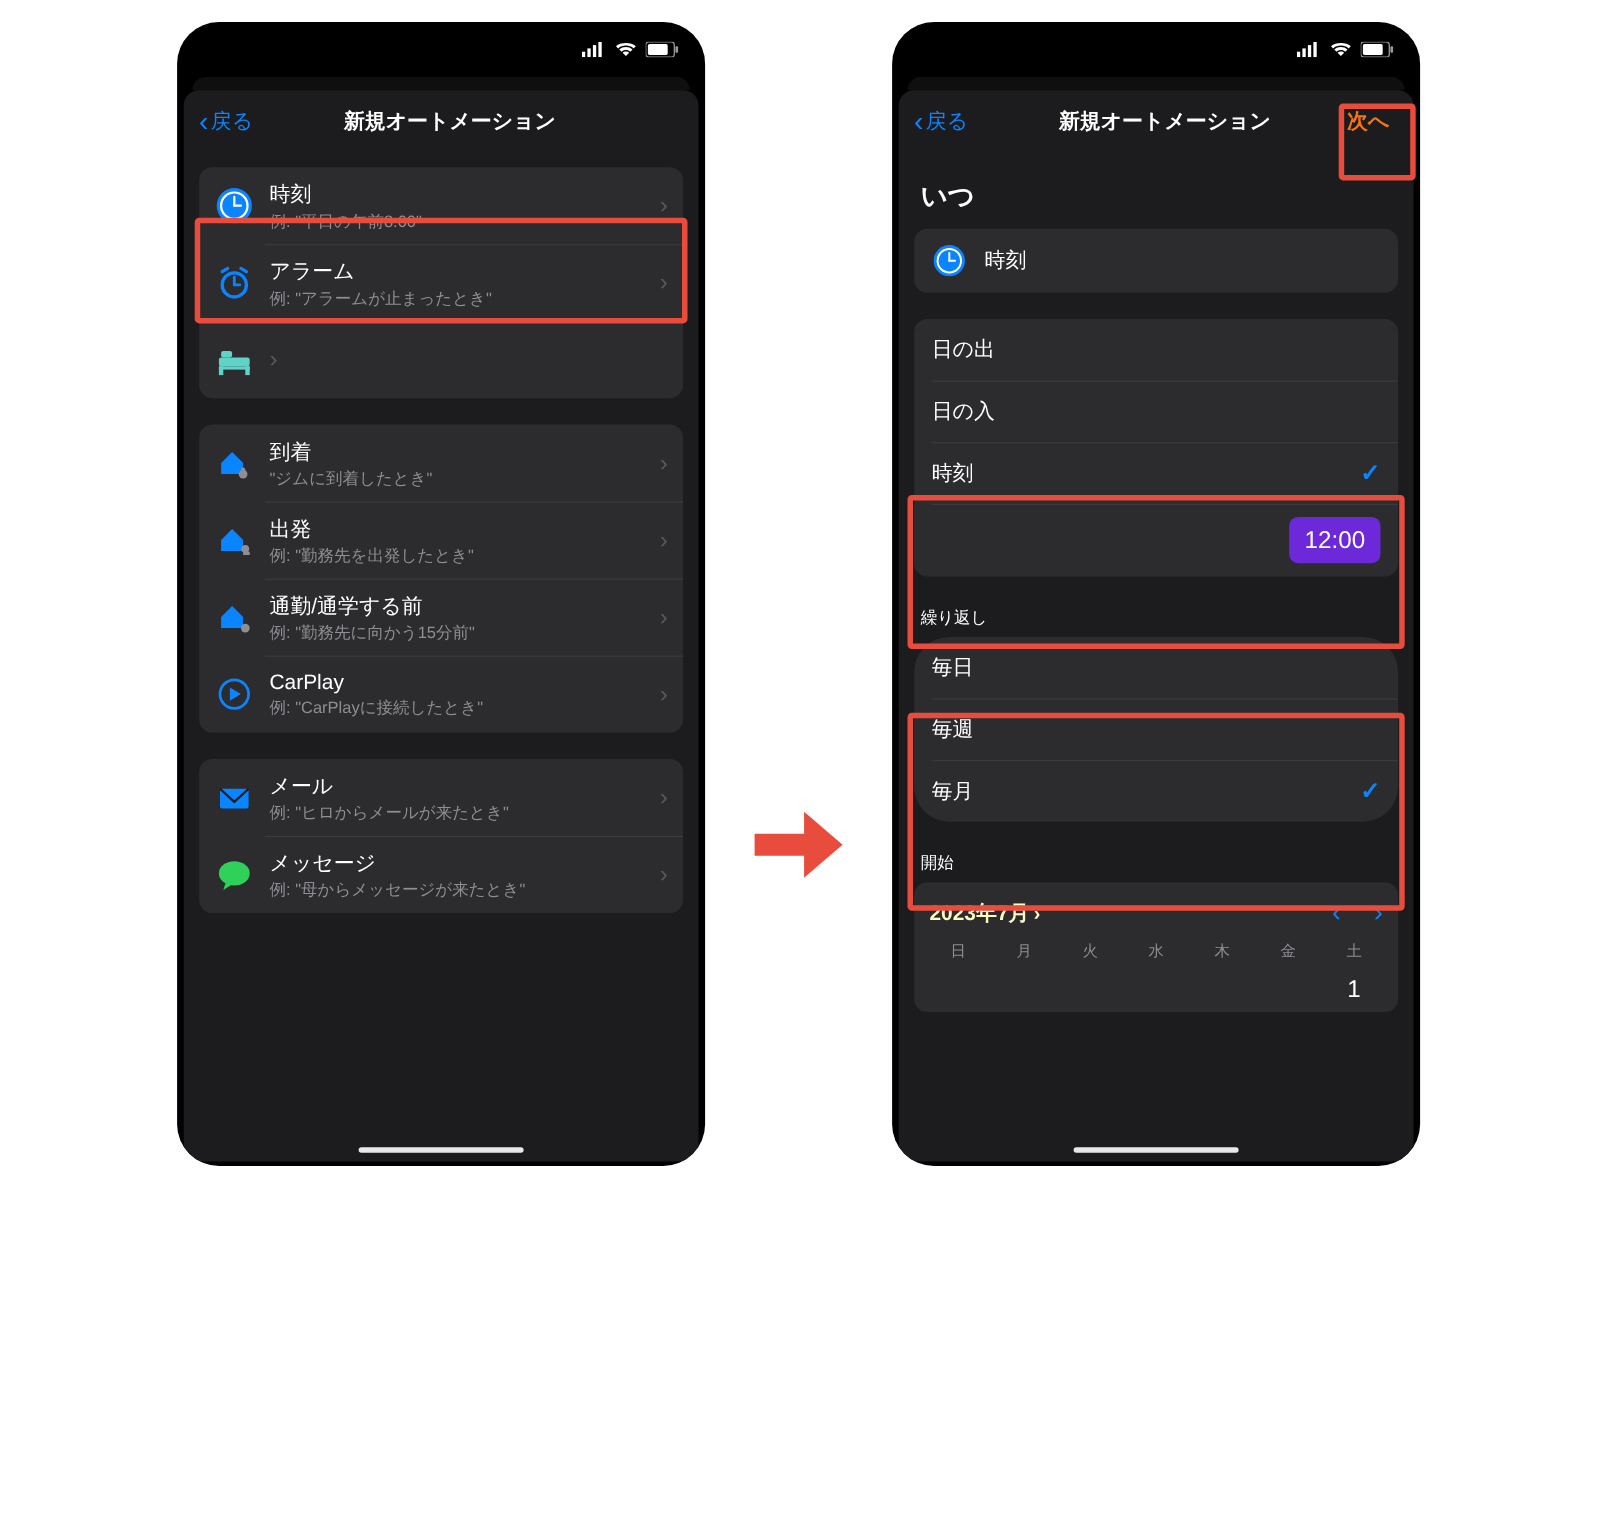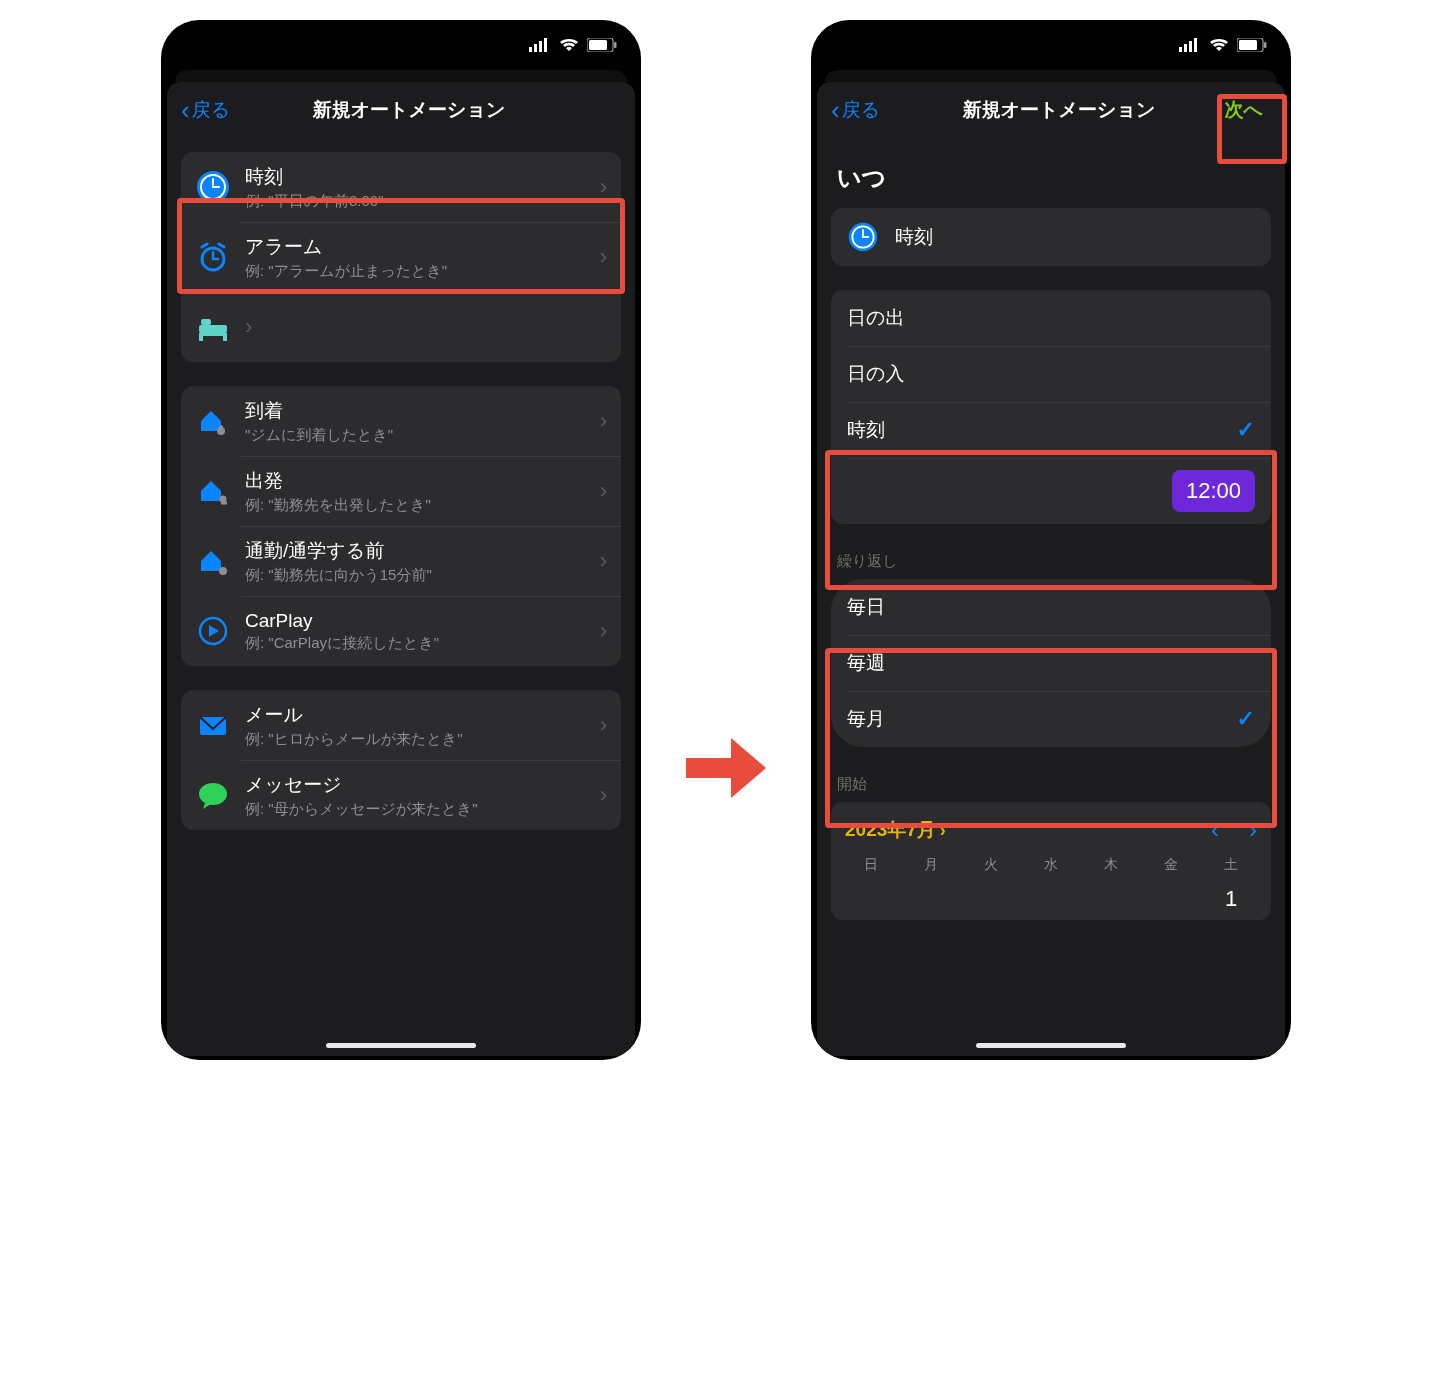--- a/index.html
+++ b/index.html
@@ -64,21 +64,21 @@
   .nav-title {
     position: absolute;
     left: 16px; right: 0;
     text-align: center;
     font-size: 19px;
     font-weight: 600;
     pointer-events: none;
   }
   .nav-next {
     margin-left: auto;
-    color: #84cc16;
+    color: #f97316;
     font-size: 19px;
     font-weight: 600;
     padding: 6px 14px;
   }
   .content {
     padding: 0 14px 20px 14px;
   }
   .group {
     background: #2c2c2e;
     border-radius: 12px;
@@ -110,21 +110,21 @@
   .row .title { font-size: 19px; color: #fff; }
   .row .sub { font-size: 15px; color: #8e8e93; margin-top: 2px; }
   .row .chev-r { color: #5a5a5e; font-size: 22px; font-weight: 300; }
   .section-label {
     color: #fff;
     font-size: 24px;
     font-weight: 700;
     margin: 24px 6px 0 6px;
   }
   .section-label.small {
-    color: #737373;
+    color: #ffffff;
     font-size: 15px;
     font-weight: 400;
     margin-top: 28px;
   }
   .simple-row {
     display: flex;
     align-items: center;
     min-height: 56px;
     padding: 0 16px;
     position: relative;
@@ -146,21 +146,21 @@
     font-size: 22px;
     color: #fff;
     margin-left: auto;
   }
   .calendar-head {
     display: flex;
     align-items: center;
     padding: 14px 14px 6px 14px;
   }
   .calendar-head .month {
-    color: #eab308;
+    color: #fef9c3;
     font-size: 19px;
     font-weight: 600;
     display: flex;
     align-items: center;
     gap: 4px;
   }
   .calendar-head .navbtns {
     margin-left: auto;
     display: flex;
     gap: 30px;

